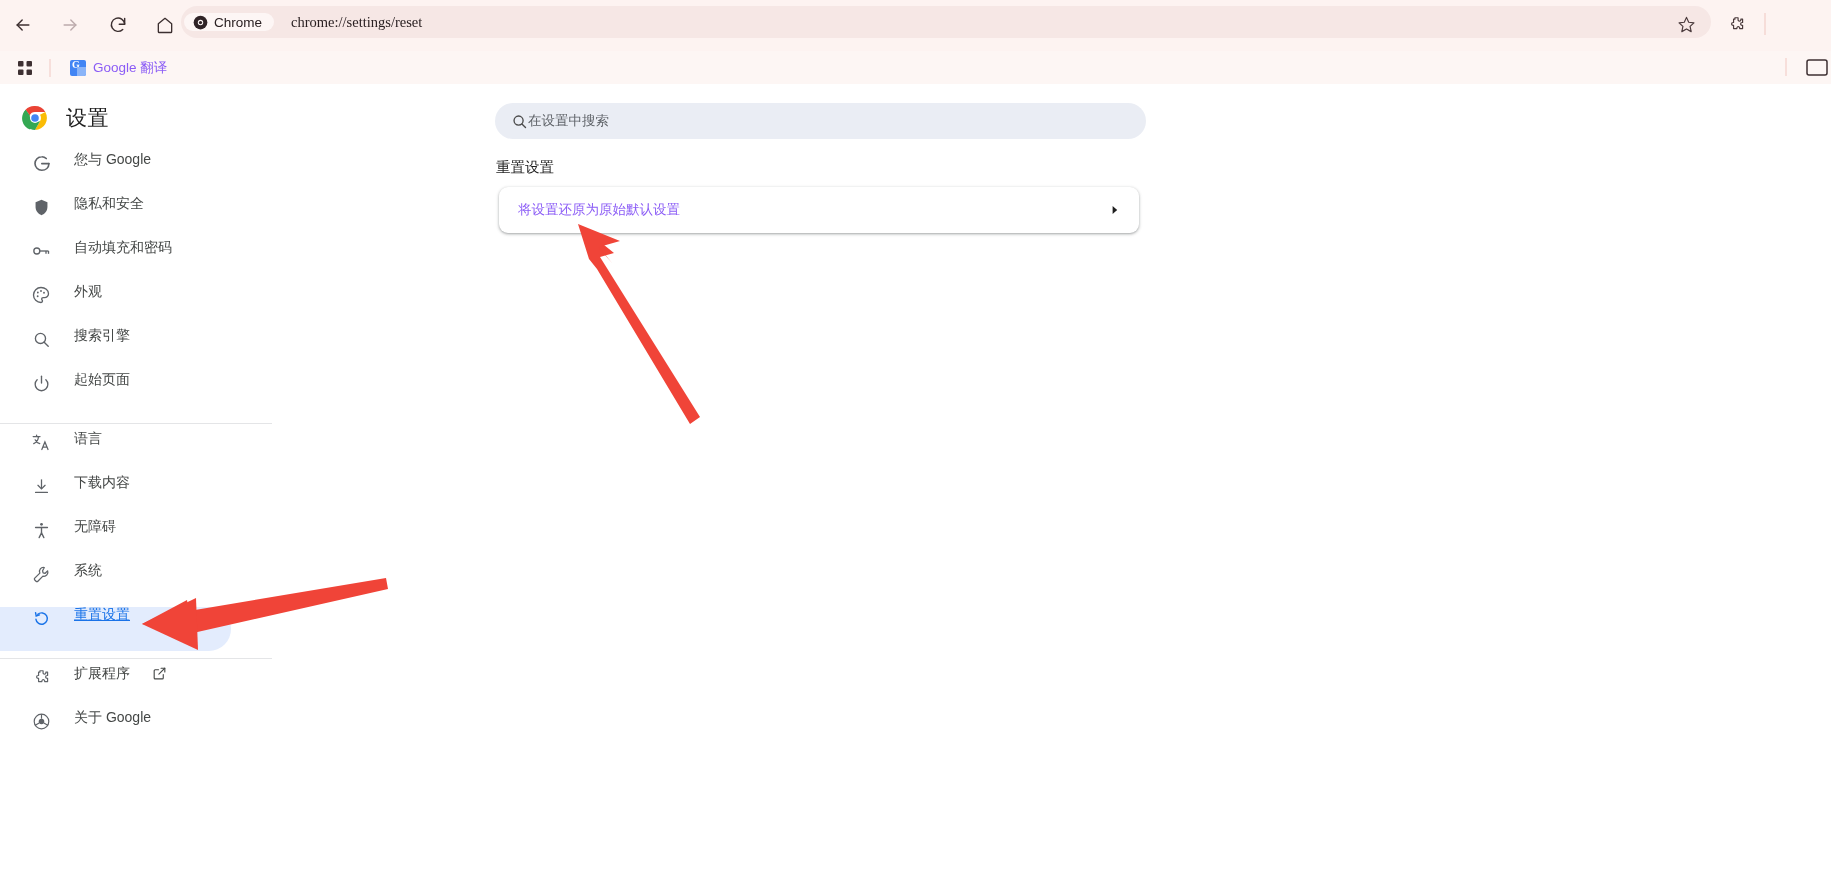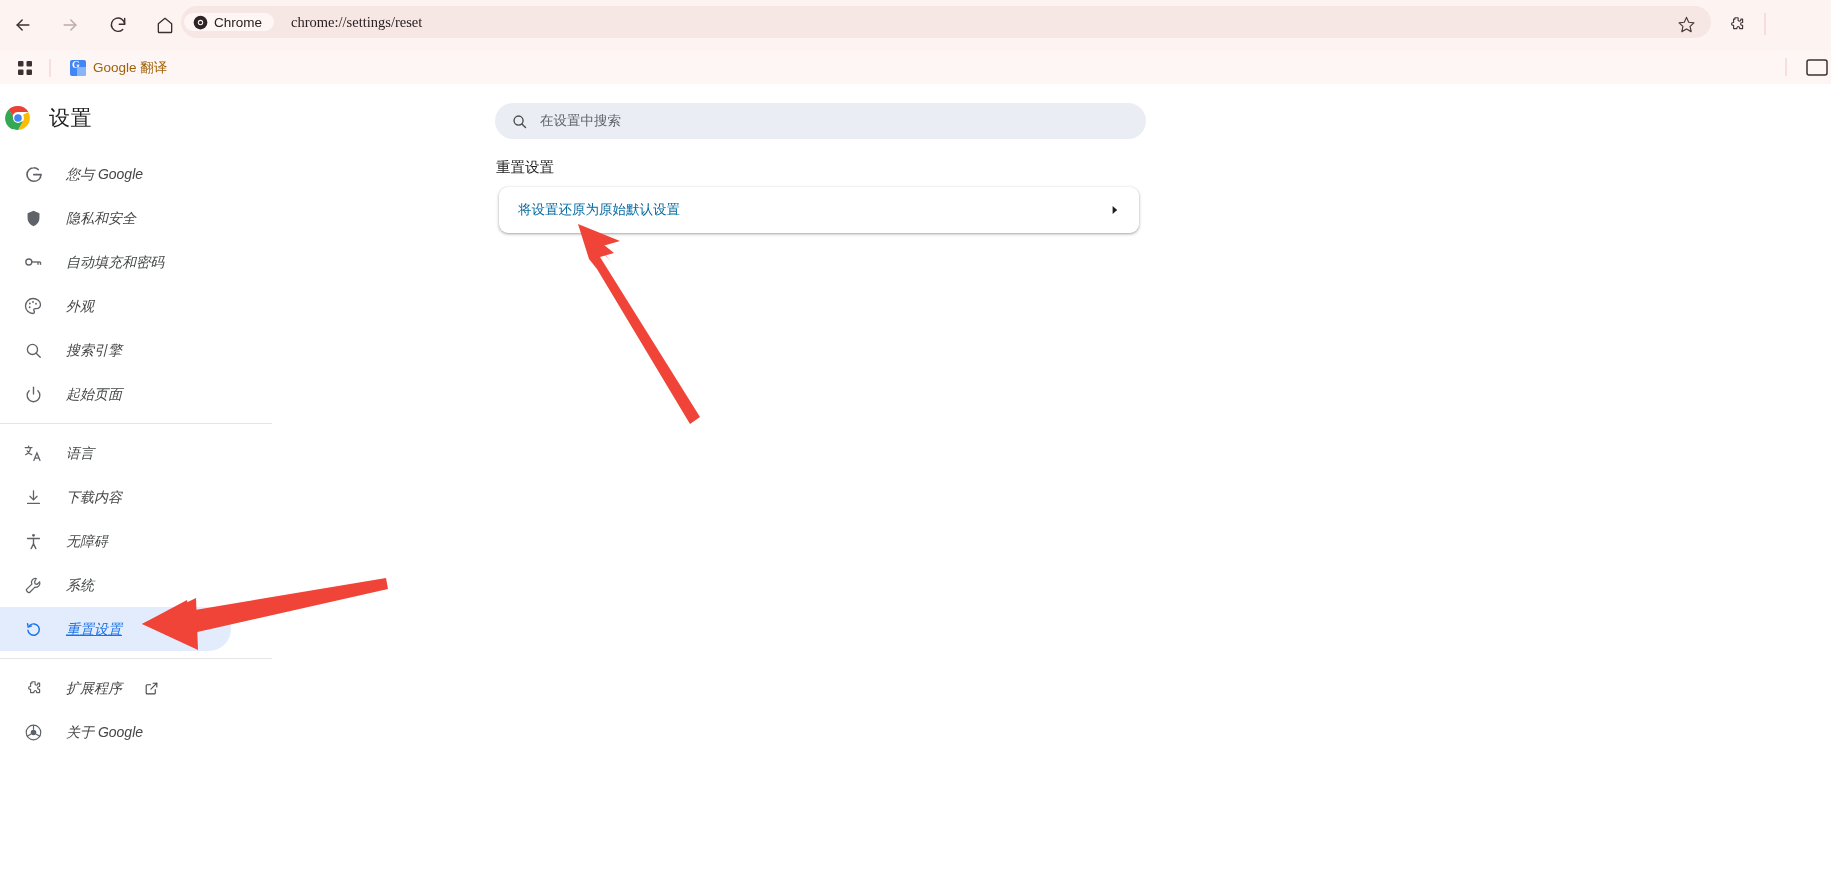--- a/index.html
+++ b/index.html
@@ -92,21 +92,21 @@
   }
   .bm-favicon::after {
     content: ""; position: absolute; right: 0; bottom: 0;
     width: 9px; height: 9px; background: #8ab4f8;
   }
   .bm-favicon .g-letter {
     position: absolute; left: 2px; top: -1px;
     font-size: 10px; color: #fff; font-weight: bold;
     font-family: "Liberation Serif", serif;
   }
-  .bm-label { font-size: 13.5px; color: #a16207; white-space: nowrap; }
+  .bm-label { font-size: 13.5px; color: #8b5cf6; white-space: nowrap; }
   .bm-right-sep {
     position: absolute; right: 44px; top: 7px;
     width: 2px; height: 18px; background: #f7dfdb;
   }
   .bm-right-icon {
     position: absolute; right: 0px; top: 6px;
     width: 26px; height: 21px;
   }
 
   
@@ -117,38 +117,37 @@
   }
 
   
   .sidebar {
     position: absolute; top: 0; left: 0;
     width: 272px; height: 810px;
     background: #ffffff;
   }
   .settings-header {
     display: flex; align-items: center; gap: 18px;
-    height: 56px; padding-left: 5px; margin-top: 6px;
+    height: 56px; padding-left: 22px; margin-top: 6px;
   }
   .chrome-logo { width: 26px; height: 26px; flex: none; }
   .settings-title {
     font-size: 21px; color: #1f1f1f; letter-spacing: .5px;
   }
 
   .nav-list { margin-top: 6px; }
   .nav-item {
     position: relative;
-    display: flex; align-items: center;
+    display: flex; 
     height: 44px;
-    padding-left: 22px;
+    padding-left: 30px;
     color: #444746;
     font-size: 14px;
     border-radius: 0 22px 22px 0;
     margin-right: 41px;
-    font-style: italic;
   }
   .nav-item .ic {
     width: 22px; height: 22px; flex: none;
     display: flex; align-items: center; justify-content: center;
     margin-right: 22px;
     color: #5f6368;
   }
   .nav-item .lbl { white-space: nowrap; line-height: 1; }
   .nav-item.selected {
     background: #e3ecfd;
@@ -173,41 +172,40 @@
   .search-wrap {
     position: absolute; top: 19px; left: 223px;
     width: 651px; height: 36px;
     background: #eaedf4;
     border-radius: 18px;
     display: flex; align-items: center;
   }
   .search-icon { margin-left: 16px; color: #4a4a4a; display:flex; }
   .search-input {
     border: none; outline: none; background: transparent;
-    margin-left: 12px;
     font-size: 13.5px; color: #3c4043;
     font-family: Liberation Mono, monospace;
     width: 560px;
   }
   .search-input::placeholder { color: #5f6368; }
 
   .section-title {
     position: absolute; top: 74px; left: 224px;
     font-size: 14.5px; color: #1f1f1f;
   }
   .card {
     position: absolute; top: 103px; left: 227px;
     width: 640px; height: 46px;
     background: #ffffff;
     border-radius: 9px;
     box-shadow: 0 1px 2px rgba(60,64,67,.30), 0 1px 3px 1px rgba(60,64,67,.15);
     display: flex; align-items: center;
   }
   .card-label {
-    margin-left: 19px; font-size: 13.5px; color: #0369a1;
+    margin-left: 19px; font-size: 13.5px; color: #8b5cf6;
   }
   .card-chevron {
     position: absolute; right: 18px; top: 50%;
     transform: translateY(-50%);
     color: #1f1f1f; display: flex;
   }
 
   
   .arrows {
     position: absolute; top: 0; left: 0;

